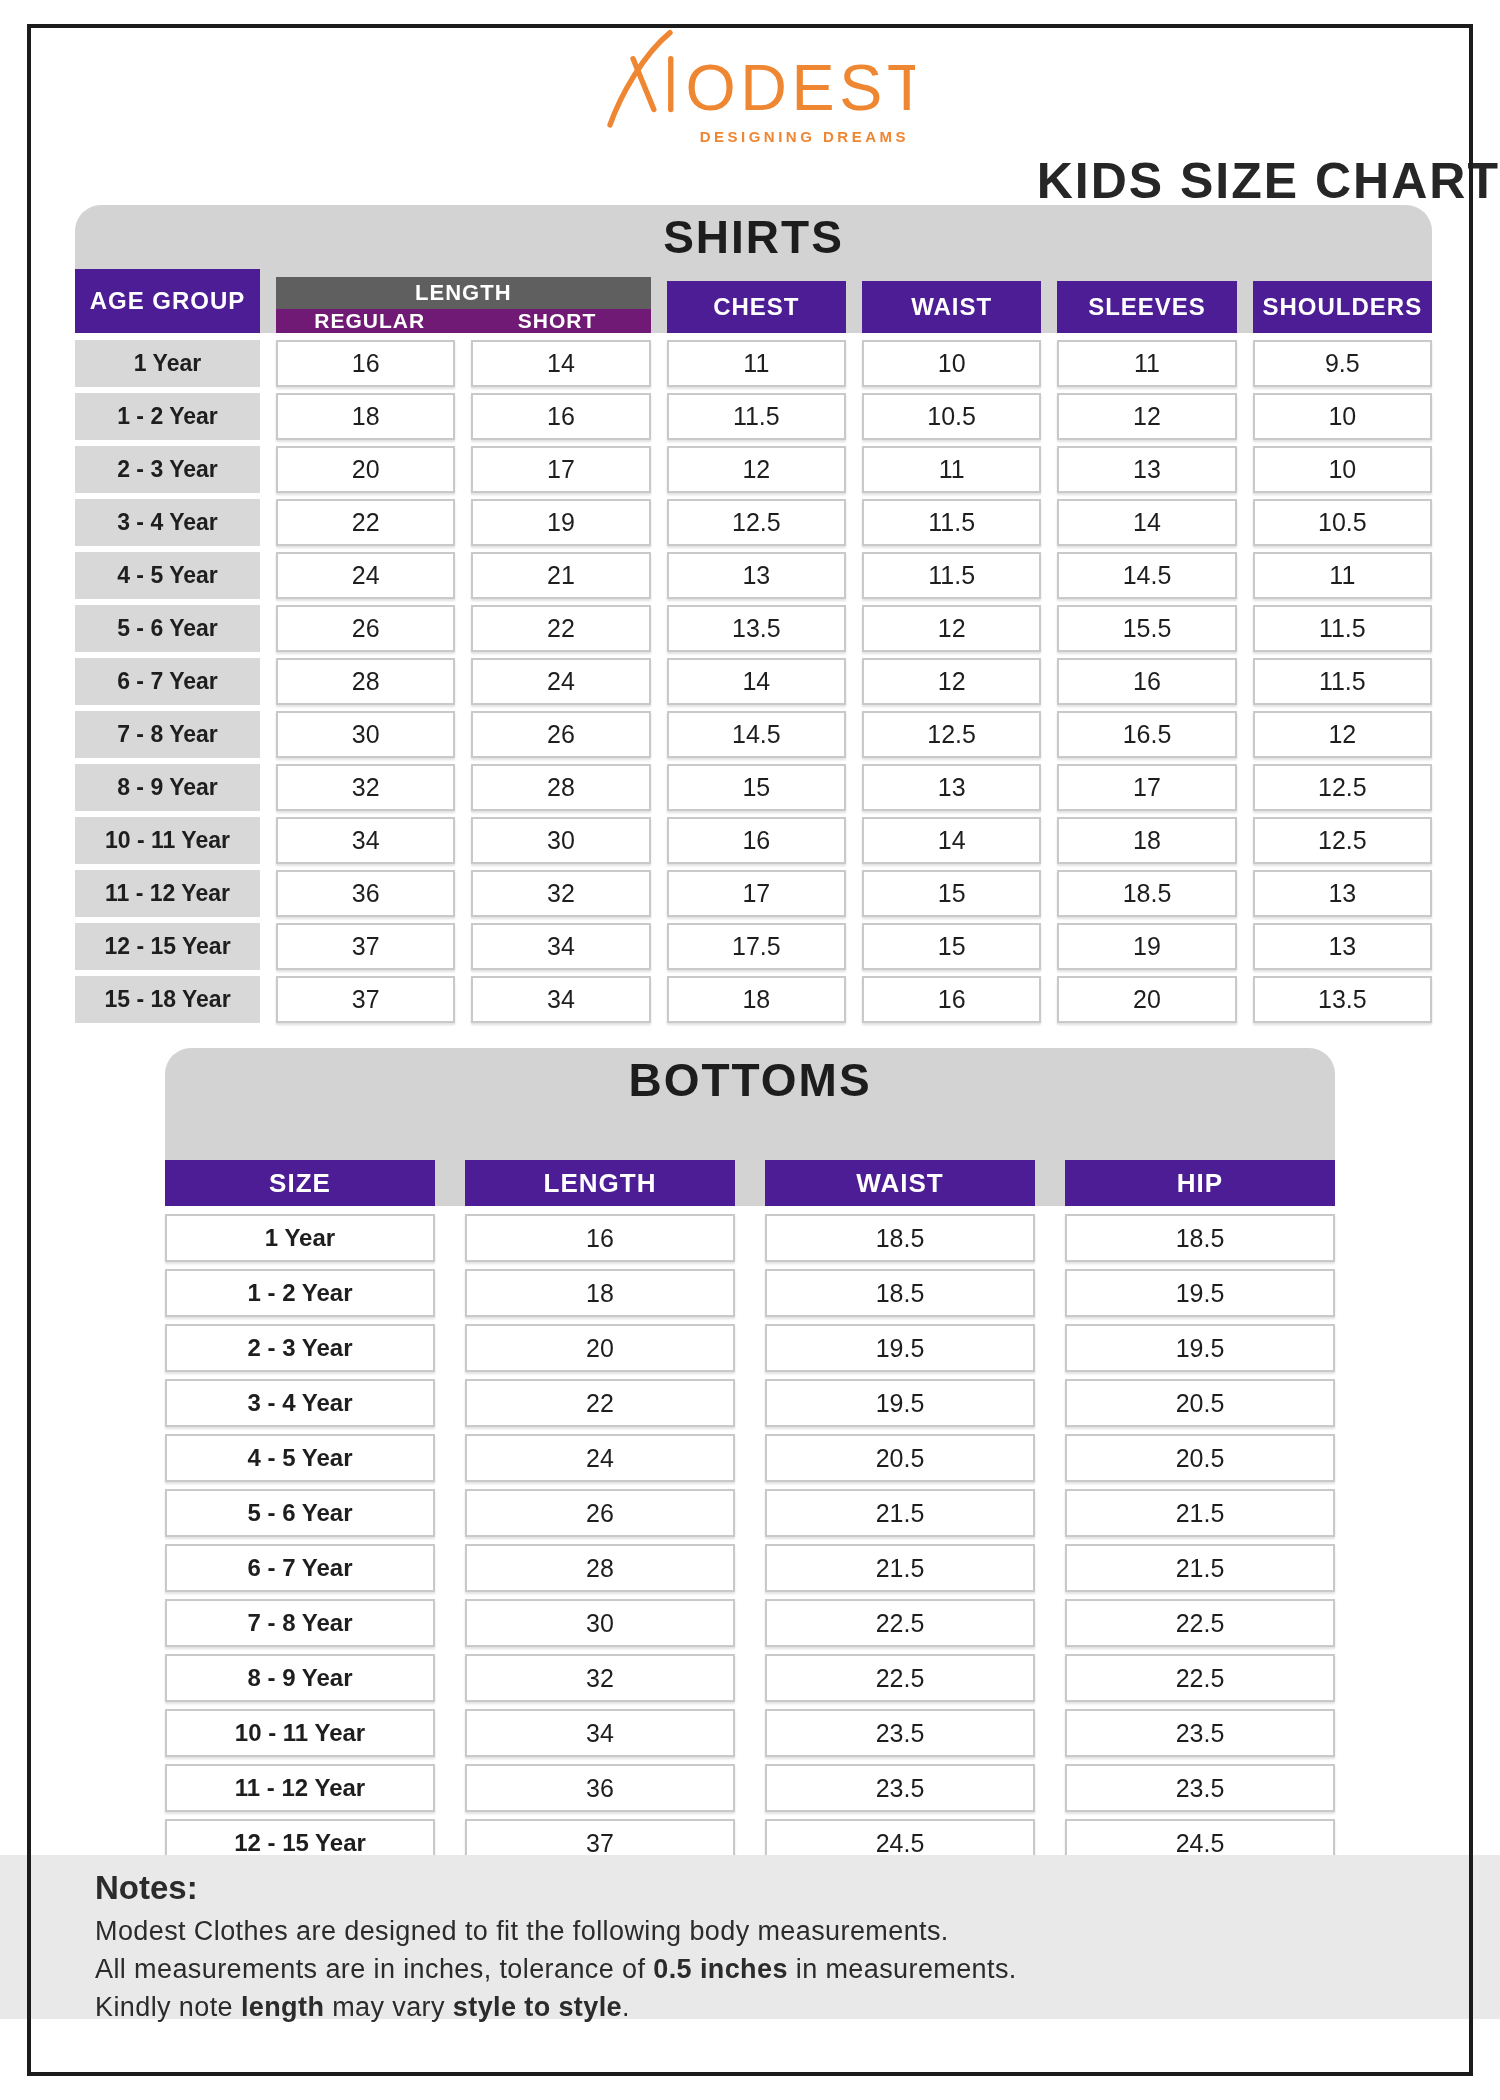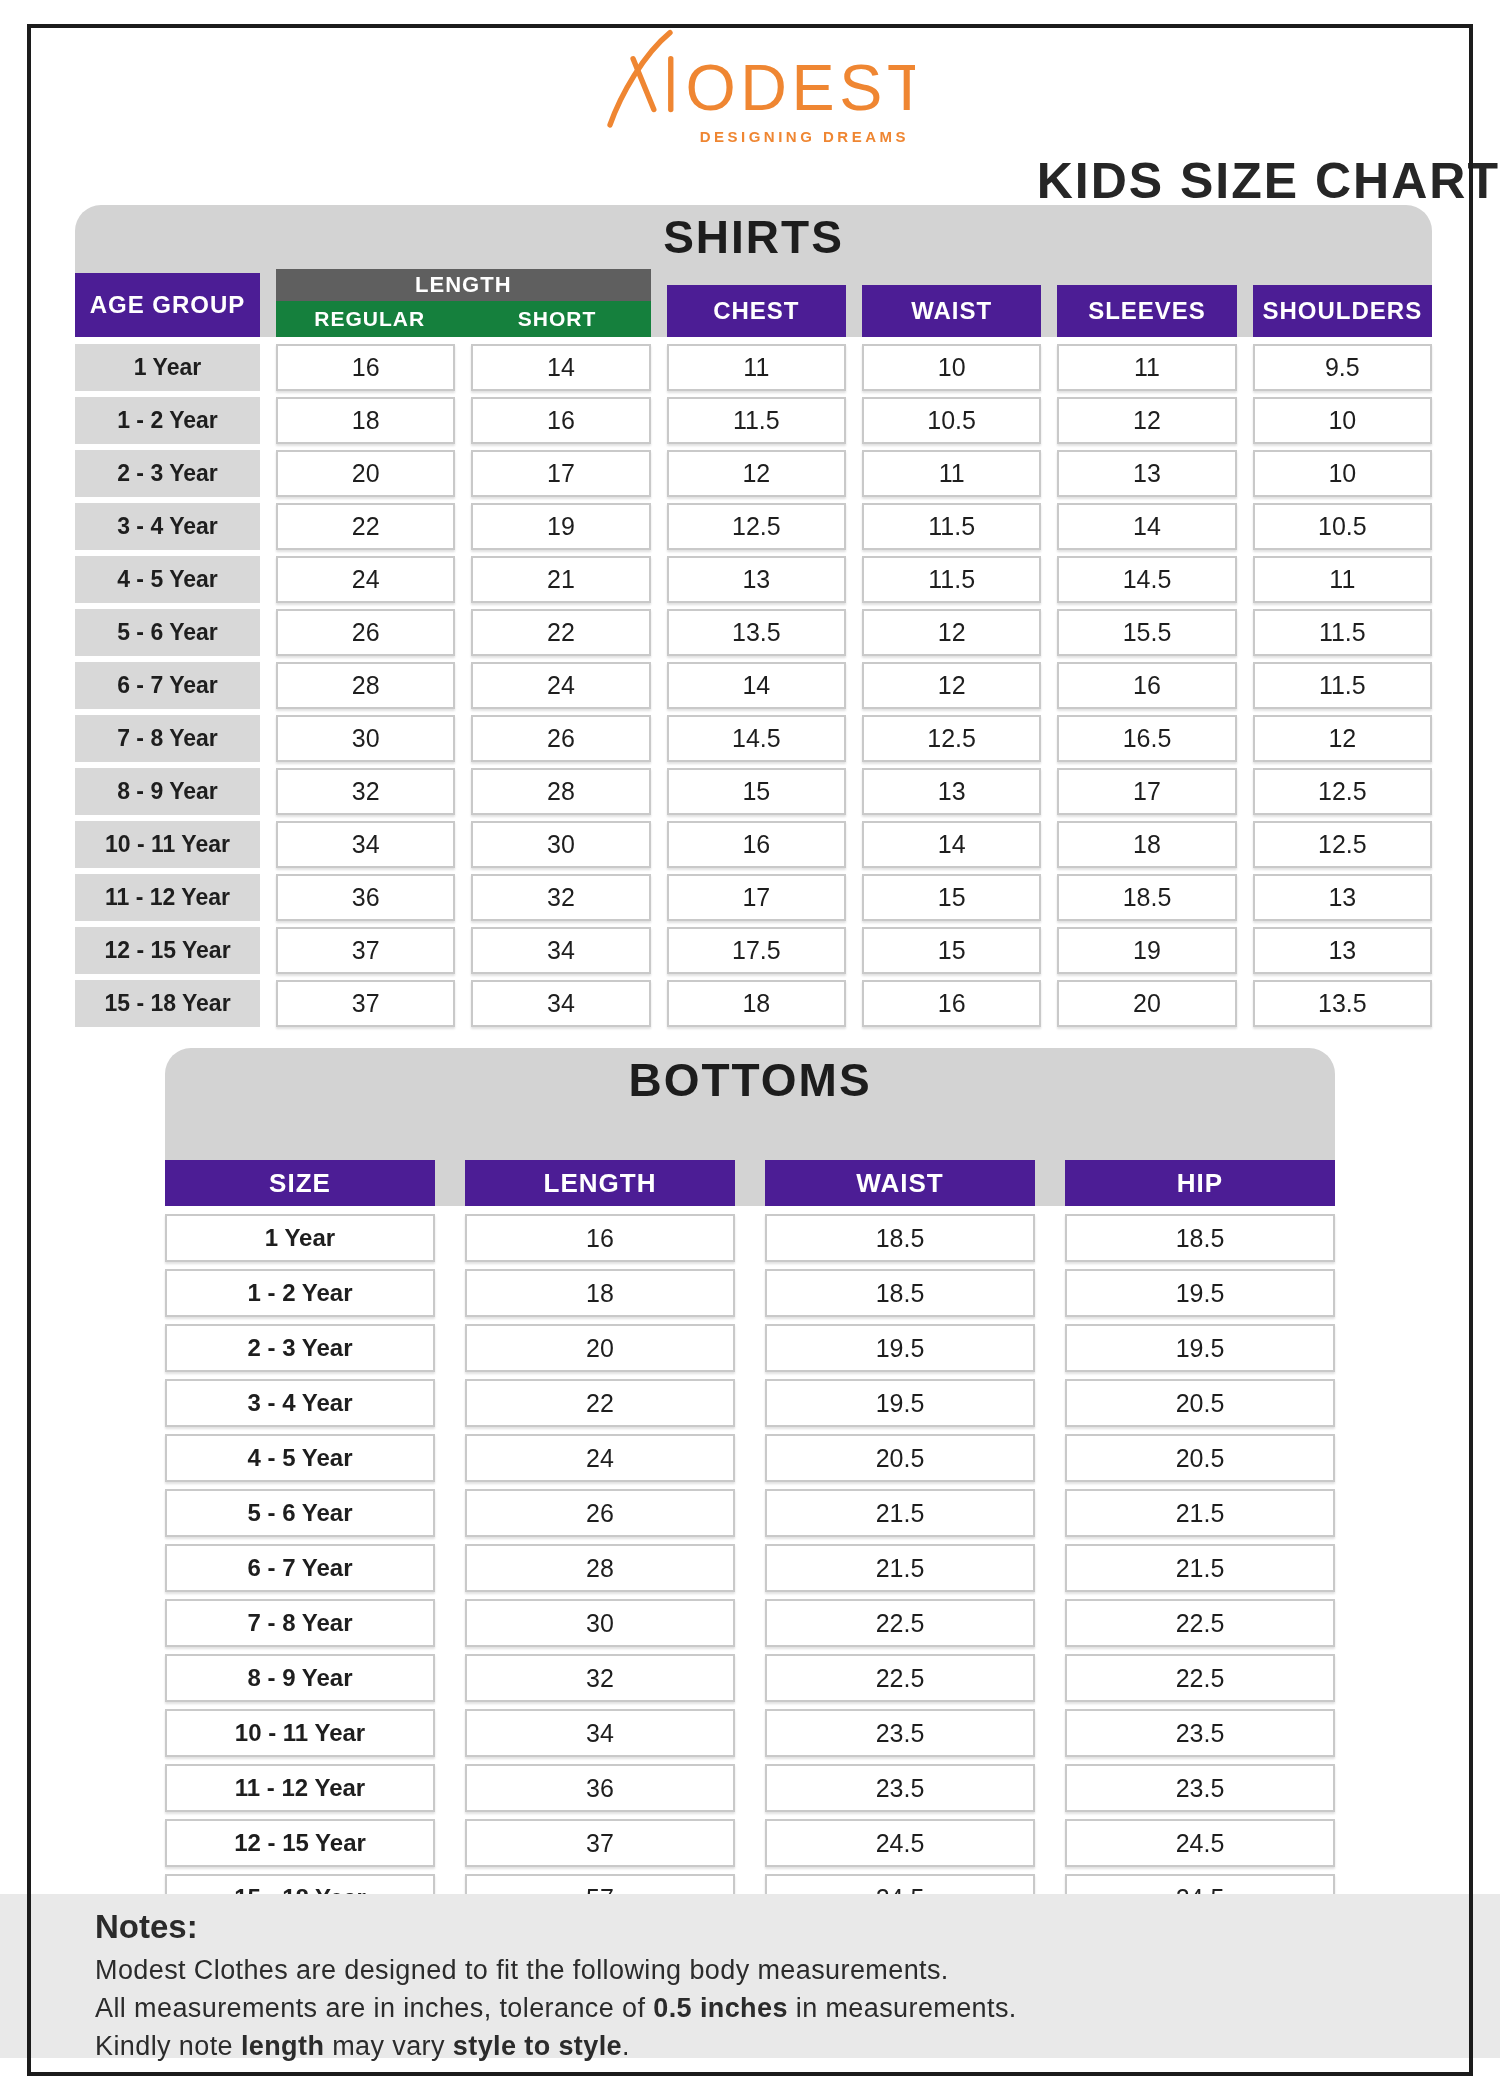--- a/index.html
+++ b/index.html
@@ -59,21 +59,21 @@
     column-gap:16px; align-items:end;
   }
   .agegroup-box { height:64px; font-size:24px; }
   .length-box { grid-column:2 / 4; }
   .length-top {
     height:32px; background:#5f5f5f; color:#fff;
     display:flex; align-items:center; justify-content:center;
     font-weight:bold; font-size:22px; letter-spacing:1px;
   }
   .length-bottom {
-    height:36px; background:#15803d; color:#fff;
+    height:24px; background:#701a75; color:#fff;
     display:grid; grid-template-columns:1fr 1fr;
     font-weight:bold; font-size:21px; letter-spacing:1px;
   }
   .length-bottom div { display:flex; align-items:center; justify-content:center; }
   .meas-box { height:52px; font-size:24px; }
   #shirts-rows {
     display:grid; grid-template-columns:185px repeat(6,1fr);
     column-gap:16px; row-gap:6px; margin-top:7px;
   }
   #shirts-rows .cell { height:47px; }
@@ -91,21 +91,21 @@
   #bottoms-rows {
     display:grid; grid-template-columns:repeat(4,1fr);
     column-gap:30px; row-gap:7px; margin-top:8px;
   }
   #bottoms-rows .cell { height:48px; }
   #bottoms-rows .cell.val { height:44px; }
   #bottoms-rows .cell.size { font-weight:bold; font-size:24px; }
 
   
   .notes {
-    position:absolute; top:1894px; left:0; width:1500px; height:164px;
+    position:absolute; top:1855px; left:0; width:1500px; height:164px;
     background:#e9e9e9; z-index:5;
     box-sizing:border-box; padding:14px 60px 0 95px;
     color:#2b2b2b;
   }
   .notes-heading { font-size:33px; font-weight:bold; margin-bottom:6px; }
   .note-line { font-size:27px; letter-spacing:0.4px; line-height:1.4; }
 </style>
 </head>
 <body>
 

